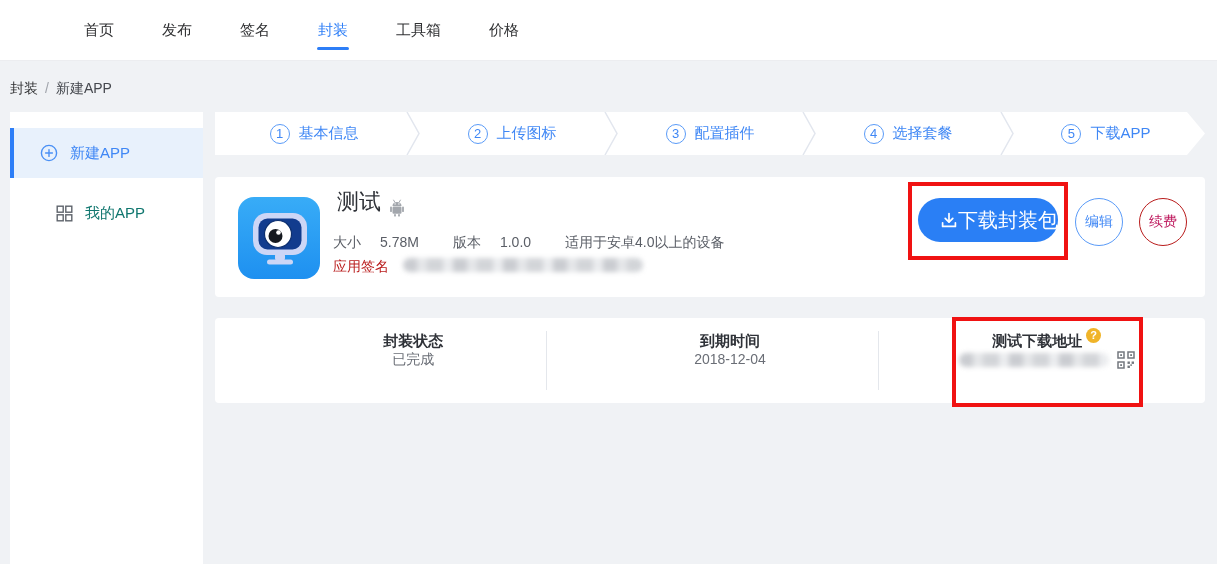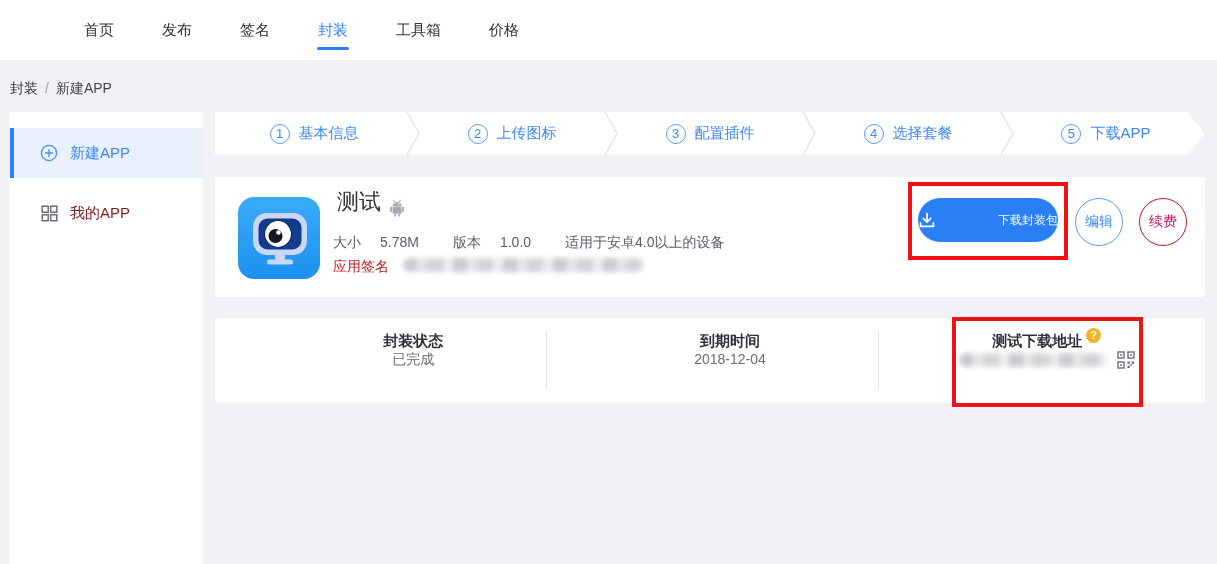--- a/index.html
+++ b/index.html
@@ -29,22 +29,22 @@
   
   .breadcrumb { position:absolute; left:10px; top:80px; font-size:14px; color:#303133; }
   .breadcrumb .sep { color:#a0a4ab; margin:0 7px; }
   .breadcrumb .crumb-last { color:#45484e; }
   
   .sidebar {
     position:absolute; left:10px; top:112px; width:193px; height:452px;
     background:#ffffff;
   }
   .side-item {
-    display:flex; align-items:center; height:50px; padding-left:31px;
-    font-size:15px; color:#7f1d1d; cursor:pointer;
+    display:flex; align-items:center; height:50px; padding-left:46px;
+    font-size:15px; color:#0f766e; cursor:pointer;
   }
   .side-item .icn { display:flex; align-items:center; margin-right:12px; }
   .side-item.active {
     background:#e8f1fc; border-left:4px solid #2d7ef7; padding-left:26px;
     color:#3f87f5;
   }
   .side-item.first { margin-top:16px; }
   .side-item.second { margin-top:10px; }
   
   .steps {
@@ -76,21 +76,21 @@
   .sig-row { position:absolute; left:118px; top:81px; display:flex; align-items:flex-start; font-size:14px; color:#b91c1c; }
   .blur-blob {
     height:14px; border-radius:7px; opacity:.75;
     background:repeating-linear-gradient(90deg,#b9bcc2 0 14px,#dcdee1 14px 24px,#c4c7cc 24px 40px,#e4e6e9 40px 50px);
     filter:blur(2.5px);
   }
   .sig-blob { width:240px; margin-left:14px; }
   .btn-download {
     position:absolute; left:703px; top:21px; width:140px; height:44px;
     background:#2a7ff5; border:none; border-radius:22px; color:#ffffff;
-    font-size:12px; display:flex; align-items:center; justify-content:space-between; 
+    font-size:20px; display:flex; align-items:center; justify-content:flex-end; 
     cursor:pointer; font-family:inherit;
   }
   .btn-circle {
     position:absolute; top:21px; width:48px; height:48px; border-radius:50%;
     background:#ffffff; font-size:14px; display:flex; align-items:center; justify-content:center;
     cursor:pointer; font-family:Liberation Sans, sans-serif;
   }
   .btn-edit  { left:860px; border:1px solid #5a9bf8; color:#3f87f5; }
   .btn-renew { left:924px; border:1px solid #b91c1c; color:#be185d;text-align:right; }
   

